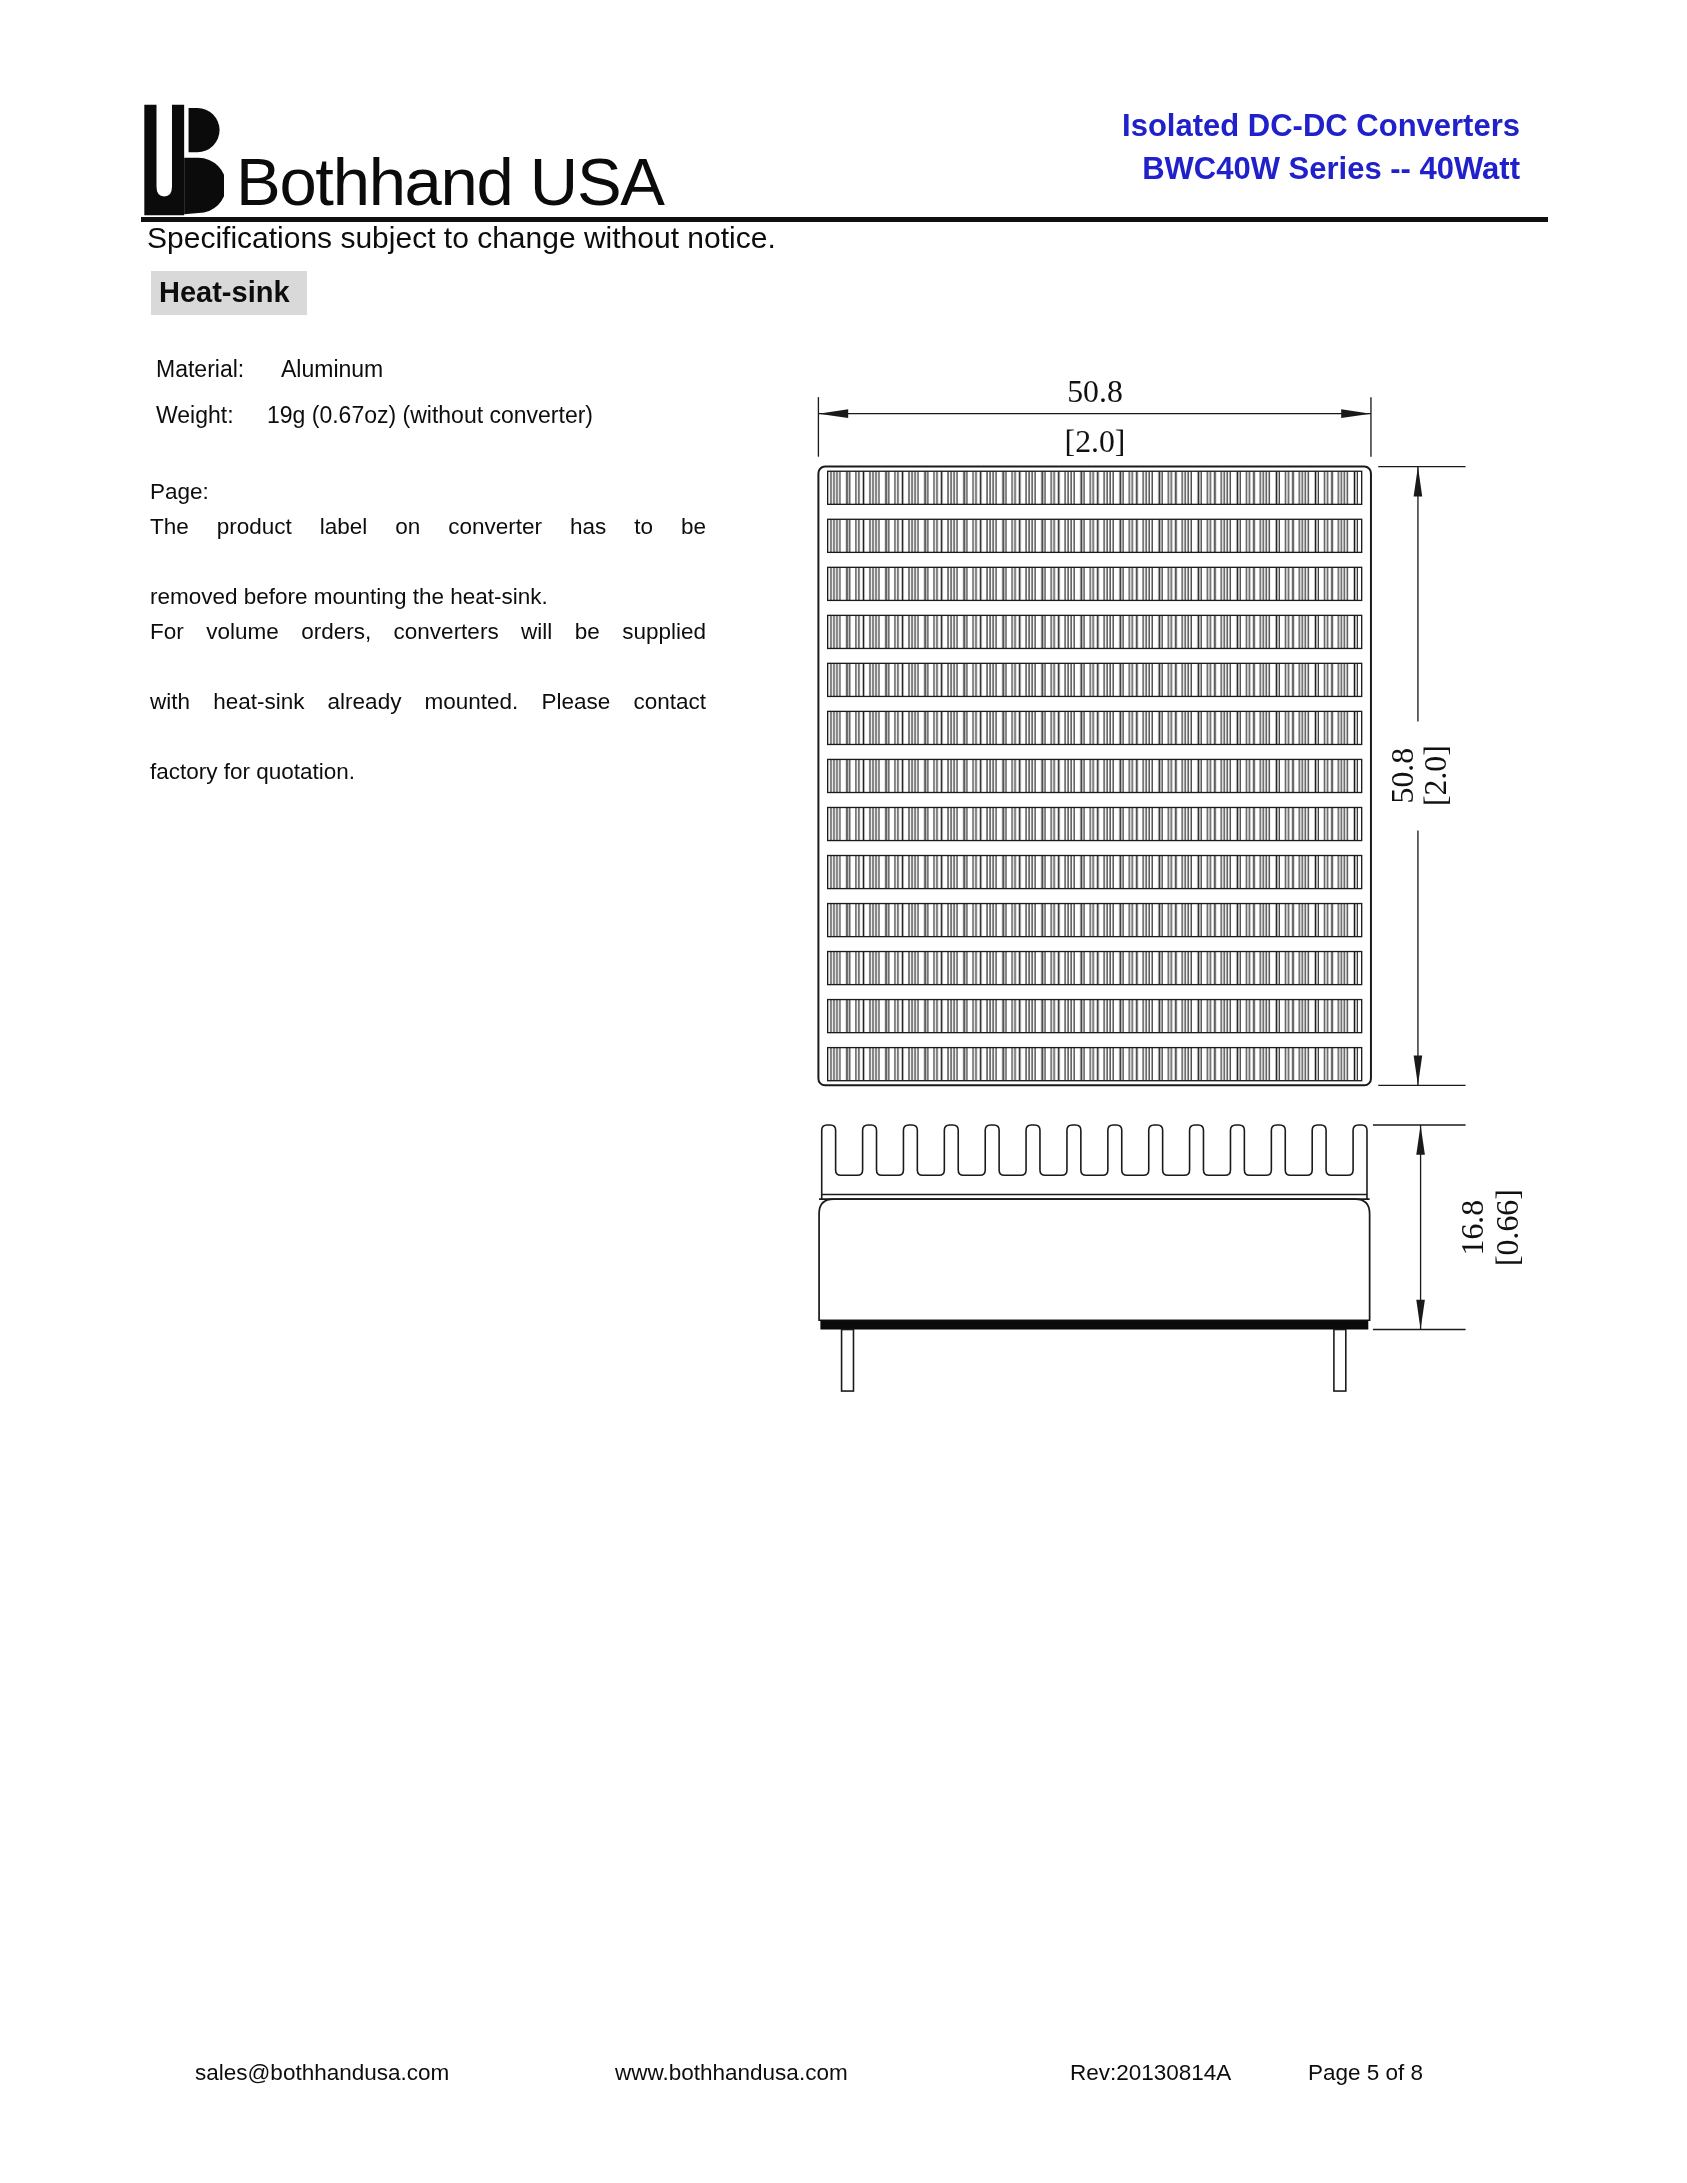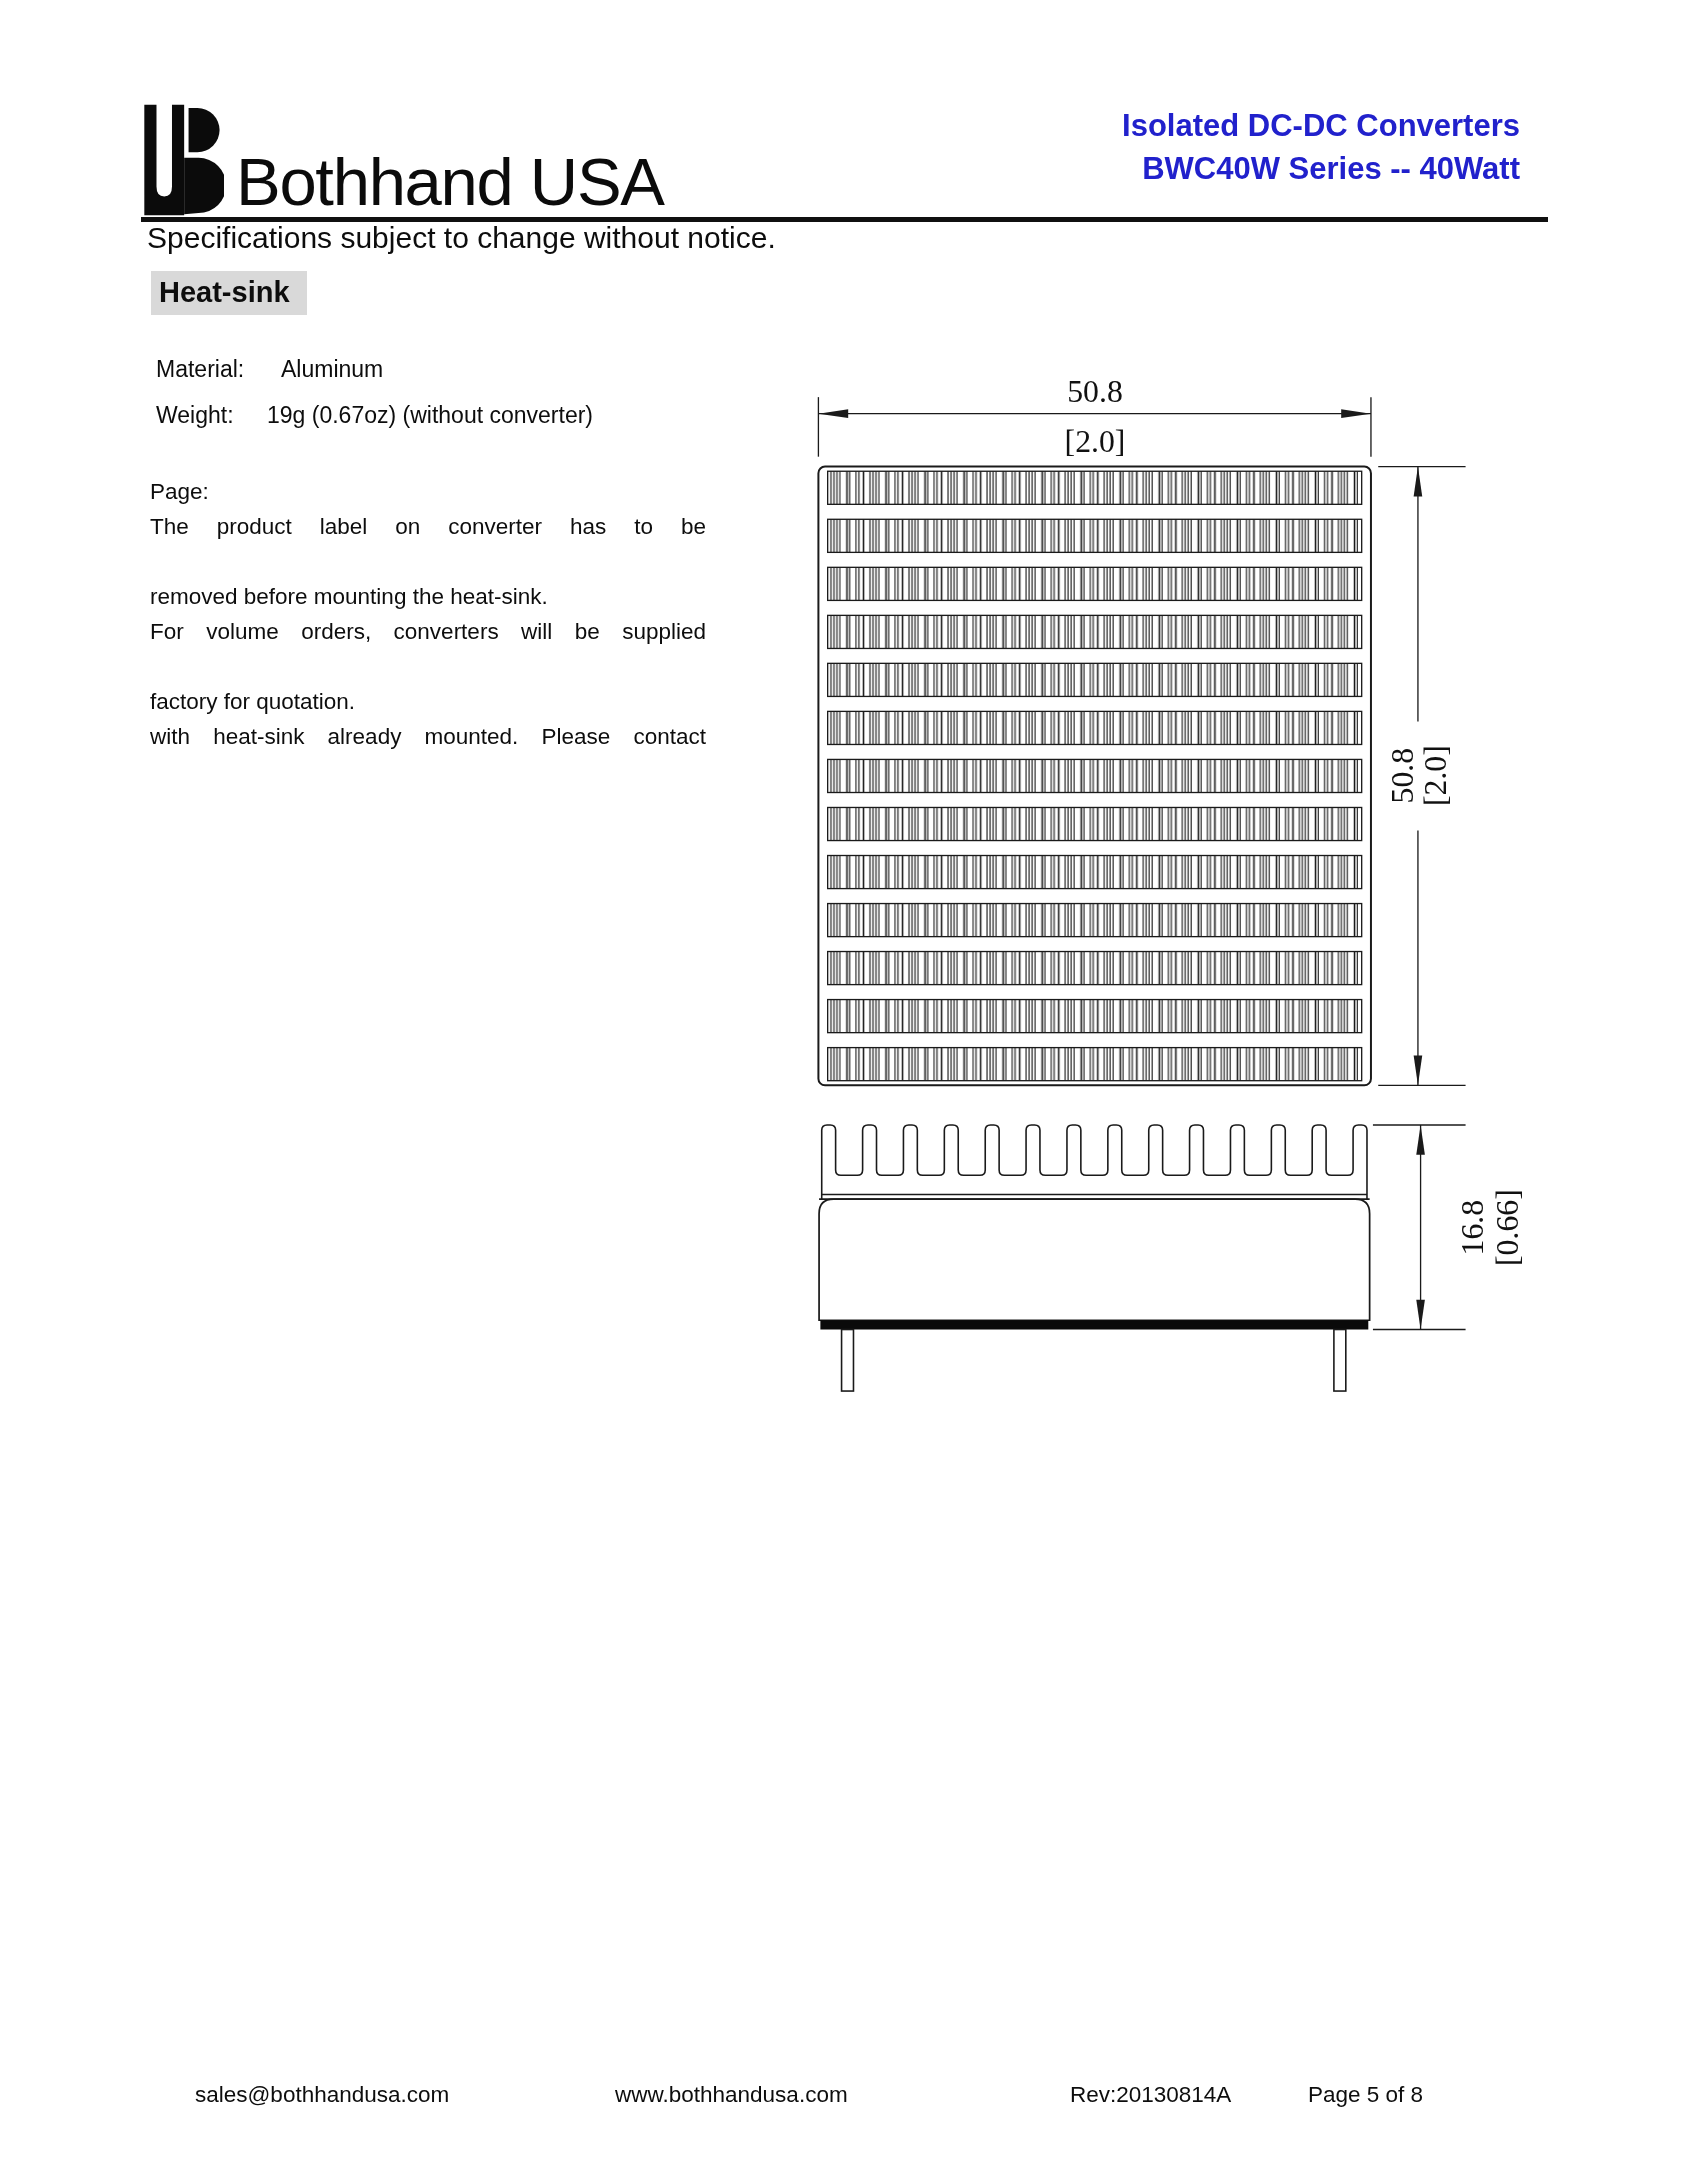--- a/index.html
+++ b/index.html
@@ -20,21 +20,21 @@
   .note-block{width:556px;font-size:22.5px;line-height:35px;}
   .nline{width:100%;}
   .jline{text-align:justify;}
   .jline::after{content:"";display:inline-block;width:100%;height:0;}
 
   
   svg .ln{stroke:#1a1a1a;fill:none;}
   svg text.dim{font-family:"Liberation Serif",serif;font-size:48px;fill:#111;}
 
   
-  .footer-item{font-size:22.5px;white-space:nowrap;margin-top:22px;}
+  .footer-item{font-size:22.5px;white-space:nowrap;}
 </style>
 </head>
 <body>
 
 <svg class="abs" style="left:141px;top:103px" width="83" height="114" viewBox="0 0 150 200">
   <path d="M6,0 H28 V148 Q28,166 42,166 Q56,166 56,148 V0 H78 V200 H6 Z" fill="#0b0b0b"></path>
   <path d="M86,6 H102 A39,39 0 0 1 102,86 H86 Z" fill="#0b0b0b"></path>
   <path d="M78,96 H104 A48,48 0 0 1 104,196 L78,198 Z" fill="#0b0b0b"></path>
 </svg>
 
@@ -55,22 +55,22 @@
 <div class="abs spec-value" style="left:281px;top:356px">Aluminum</div>
 
 <div class="abs spec-label" style="left:156px;top:402px">Weight:</div>
 <div class="abs spec-value" style="left:267px;top:402px">19g (0.67oz) (without converter)</div>
 
 <div class="abs note-block" style="left:150px;top:474px">
   <div class="nline">Page:</div>
   <div class="nline jline">The product label on converter has to be</div>
   <div class="nline">removed before mounting the heat-sink.</div>
   <div class="nline jline">For volume orders, converters will be supplied</div>
+  <div class="nline jline">with heat-sink already mounted. Please contact</div>
   <div class="nline">factory for quotation.</div>
-  <div class="nline jline">with heat-sink already mounted. Please contact</div>
 </div>
 
 <svg class="abs" style="left:784px;top:364px" width="804" height="1039" viewBox="0 0 1215 1570">
   <defs>
     <pattern id="bc" patternUnits="userSpaceOnUse" width="59" height="50">
       <rect x="1" width="2.4" y="0" height="50" fill="#1a1a1a"></rect>
       <rect x="11" width="1.7" y="0" height="50" fill="#1a1a1a"></rect>
       <rect x="15.5" width="1.7" y="0" height="50" fill="#1a1a1a"></rect>
       <rect x="20" width="1.7" y="0" height="50" fill="#1a1a1a"></rect>
       <rect x="24.5" width="1.7" y="0" height="50" fill="#1a1a1a"></rect>

